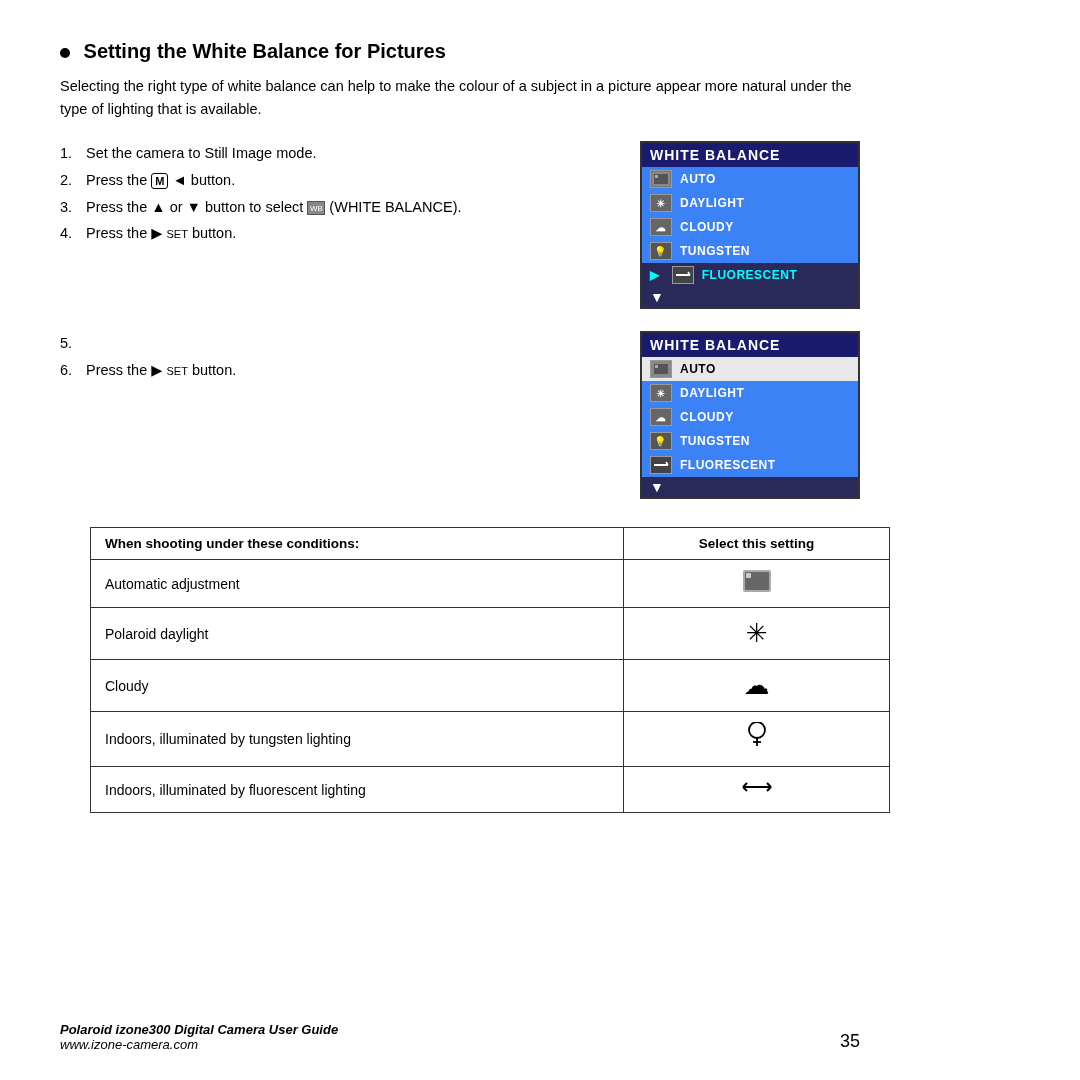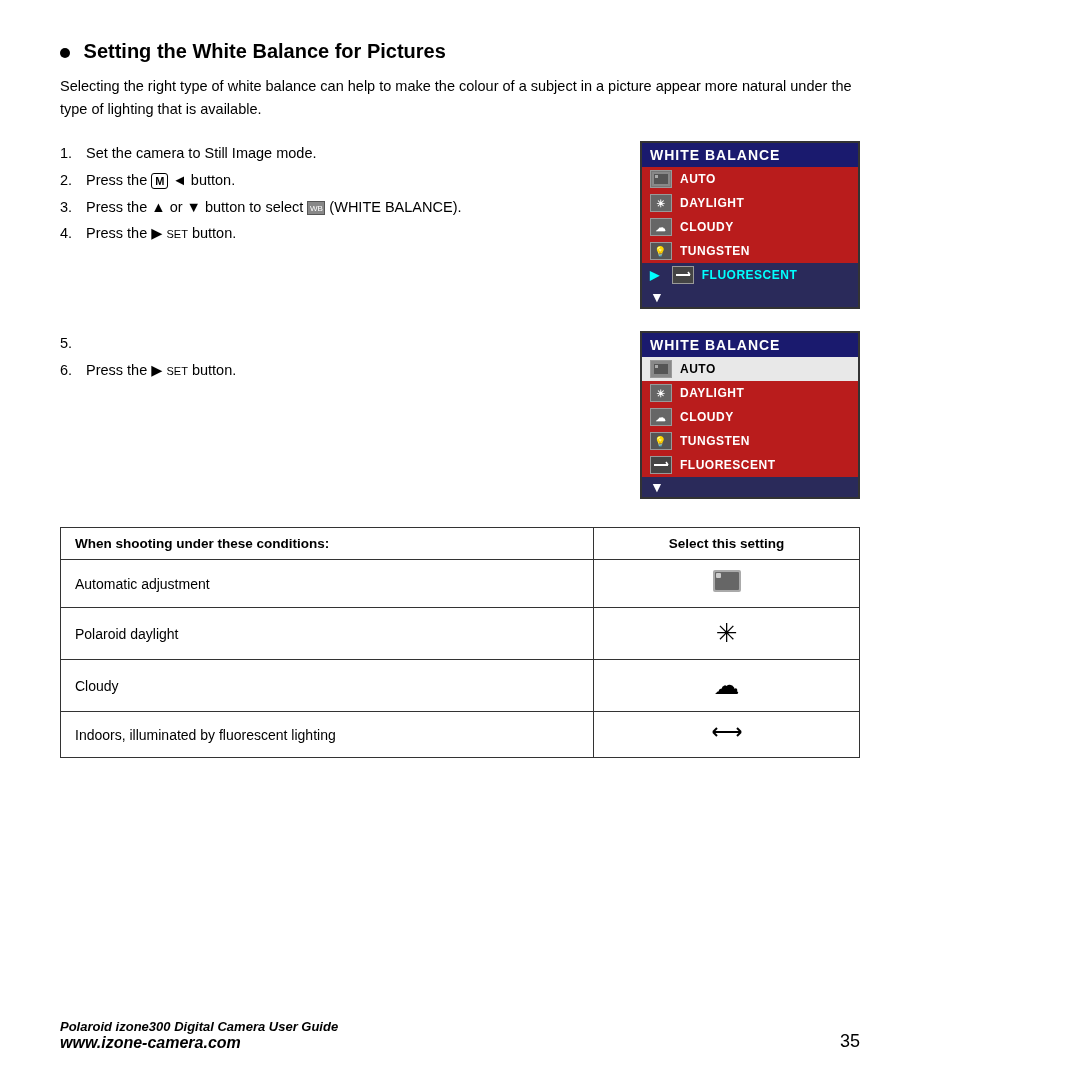--- a/index.html
+++ b/index.html
@@ -80,21 +80,21 @@
     }
     .menu-header {
       background: #1a1a6e;
       color: #ffffff;
       font-size: 14px;
       font-weight: bold;
       padding: 4px 8px;
       letter-spacing: 1px;
     }
     .menu-body {
-      background: #b91c1c;
+      background: #3b82f6;
       color: #fff;
       padding: 0;
     }
     .menu-row {
       display: flex;
       align-items: center;
       padding: 3px 8px;
       font-size: 12px;
       font-weight: bold;
       letter-spacing: 0.5px;
@@ -149,20 +149,21 @@
       font-size: 12px;
       margin-right: 4px;
     }
 
     
     .conditions-table {
       width: 100%;
       border-collapse: collapse;
       margin-top: 28px;
       font-size: 14px;
+      margin-left: 30px;
     }
     .conditions-table th {
       font-weight: bold;
       font-size: 13.5px;
       padding: 8px 14px;
       border: 1.5px solid #333;
       text-align: left;
     }
     .conditions-table th:last-child {
       text-align: center;
@@ -191,23 +192,23 @@
       align-items: flex-end;
     }
     .footer-left {
       font-size: 13px;
     }
     .footer-left .bold-italic {
       font-weight: bold;
       font-style: italic;
     }
     .footer-left .website {
-      font-weight: bold;
+      font-weight: normal;
       font-style: italic;
-      font-size: 16px;
+      font-size: 13px;
     }
     .footer-right {
       font-size: 18px;
       font-weight: normal;
     }
 
     
     .wb-icon {
       display: inline-block;
       width: 18px;
@@ -416,20 +417,30 @@
       </tr>
       <tr>
         <td>Polaroid daylight</td>
         <td class="icon-cell" style="font-size:26px;">✳</td>
       </tr>
       <tr>
         <td>Cloudy</td>
         <td class="icon-cell" style="font-size:26px;">☁</td>
       </tr>
       <tr>
+        <td>Indoors, illuminated by tungsten lighting</td>
+        <td class="icon-cell" style="font-size:24px;">
+          <svg width="26" height="28" viewBox="0 0 26 28">
+            <ellipse cx="13" cy="8" rx="8" ry="8" fill="none" stroke="#000" stroke-width="1.8"></ellipse>
+            <line x1="13" y1="16" x2="13" y2="24" stroke="#000" stroke-width="1.8"></line>
+            <line x1="9" y1="20" x2="17" y2="20" stroke="#000" stroke-width="1.8"></line>
+          </svg>
+        </td>
+      </tr>
+      <tr>
         <td>Indoors, illuminated by fluorescent lighting</td>
         <td class="icon-cell">
           <svg width="32" height="20" viewBox="0 0 32 20">
             <line x1="2" y1="10" x2="30" y2="10" stroke="#000" stroke-width="2"></line>
             <line x1="26" y1="6" x2="30" y2="10" stroke="#000" stroke-width="2"></line>
             <line x1="26" y1="14" x2="30" y2="10" stroke="#000" stroke-width="2"></line>
             <line x1="6" y1="6" x2="2" y2="10" stroke="#000" stroke-width="2"></line>
             <line x1="6" y1="14" x2="2" y2="10" stroke="#000" stroke-width="2"></line>
           </svg>
         </td>

